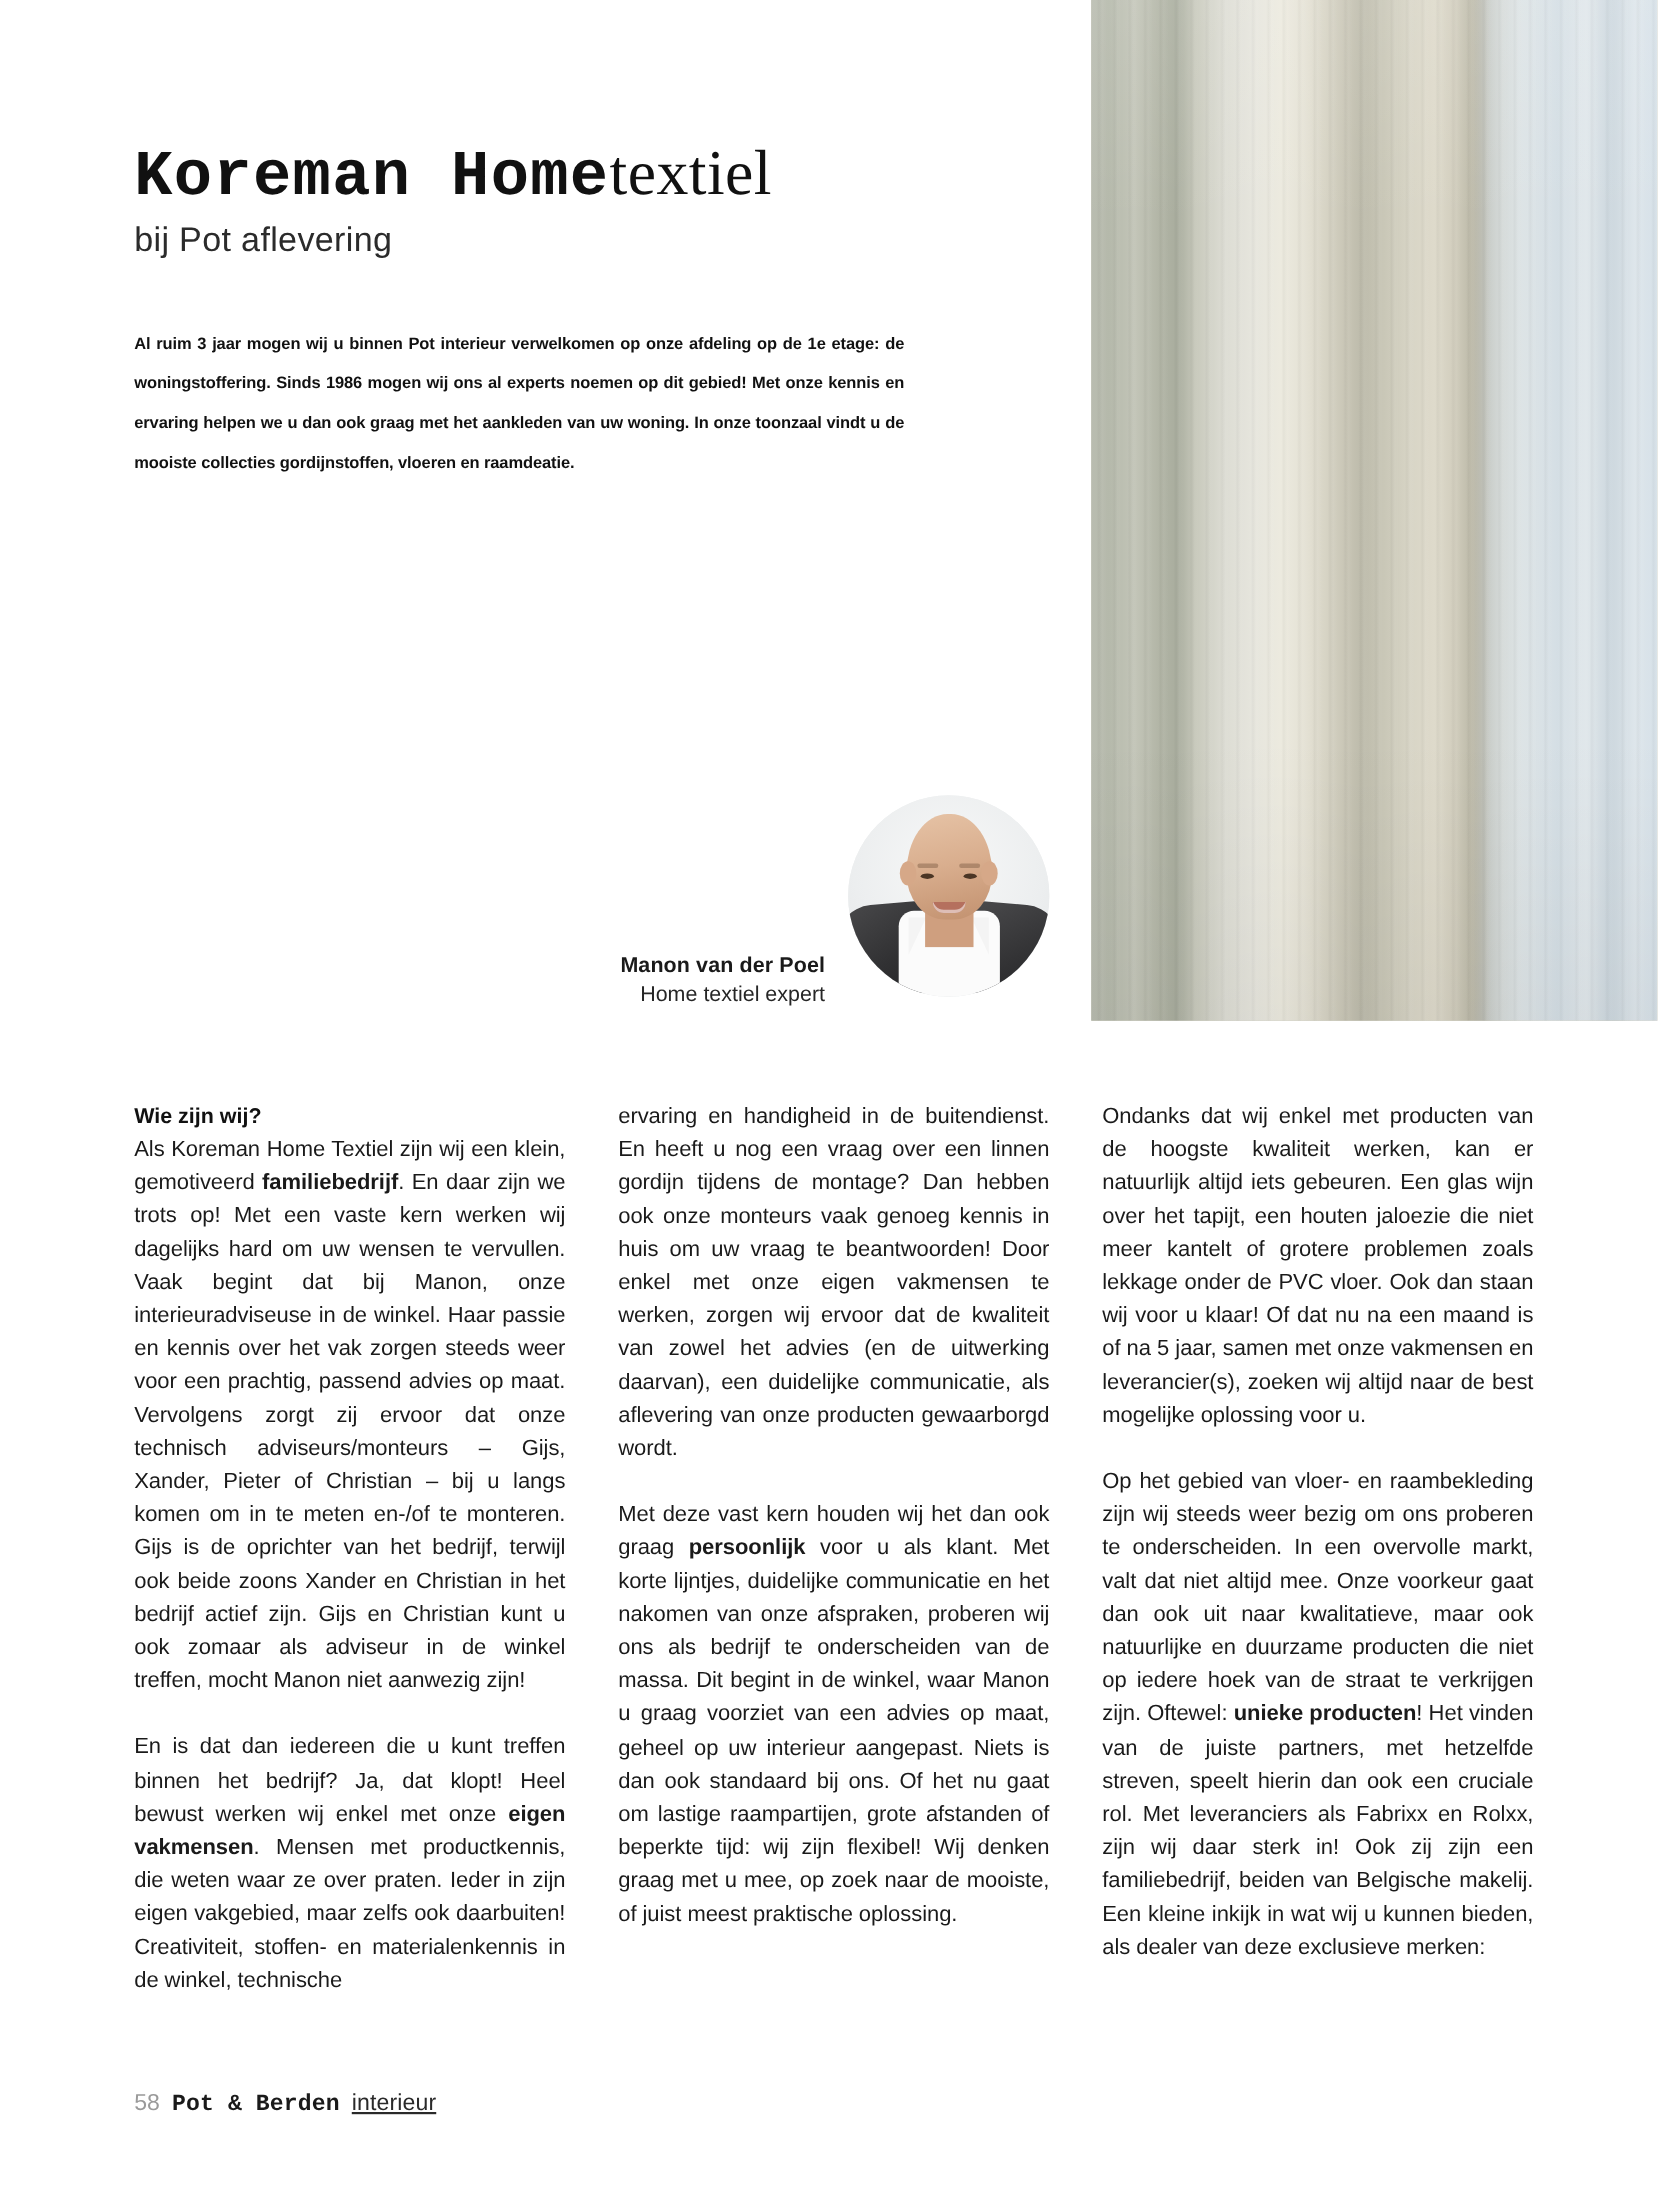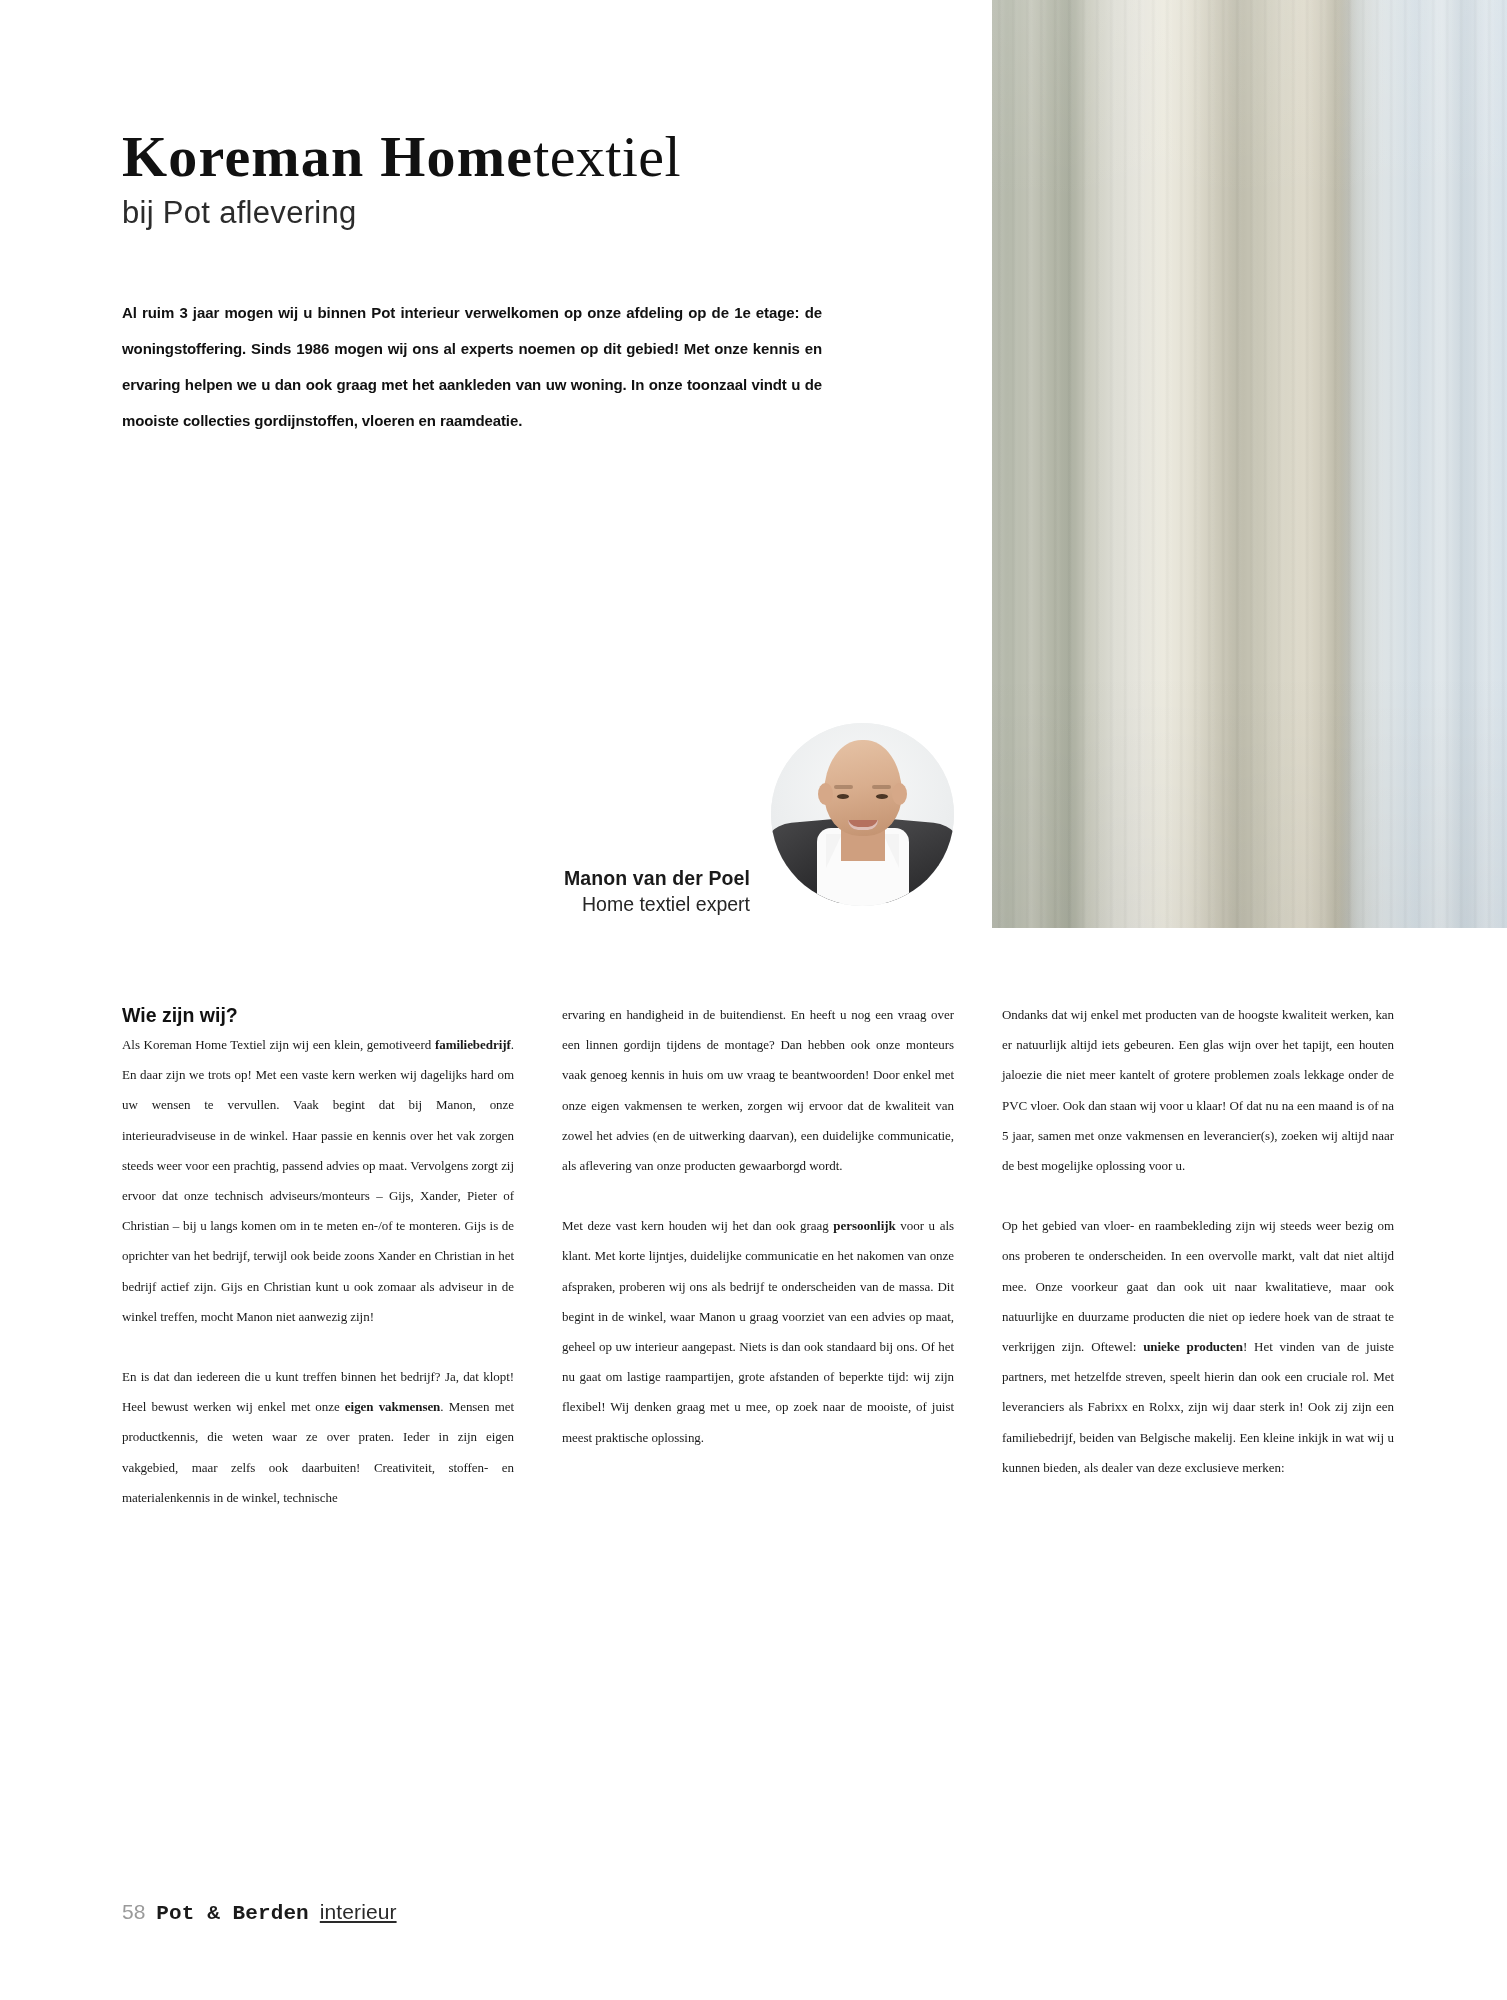--- a/index.html
+++ b/index.html
@@ -90,20 +90,21 @@
     font-family: "Liberation Serif", serif;
     font-size: 58px;
     line-height: 62px;
     color: #111111;
     letter-spacing: 0.2px;
     white-space: nowrap;
   }
   .headline .brand {
     font-weight: 700;
     letter-spacing: 1.2px;
+    font-family: Liberation Mono, monospace;
   }
   .headline .light {
     font-weight: 400;
     letter-spacing: 0.4px;
   }
   .subtitle {
     margin-top: 6px;
     font-family: "Liberation Sans", sans-serif;
     font-weight: 300;
     font-size: 31px;
@@ -270,27 +271,26 @@
     flex: 0 0 392px;
   }
   .col .sec-title {
     font-size: 19.5px;
     line-height: 30px;
     font-weight: 700;
     color: #111111;
     margin-bottom: 0px;
   }
   .col p {
-    font-size: 13px;
+    font-size: 20px;
     line-height: 30.2px;
     color: #1a1a1a;
     text-align: justify;
     letter-spacing: -0.05px;
     hyphens: none;
-    font-family: Liberation Serif, serif;
   }
   .col p + p { margin-top: 30px; }
   .col p b { font-weight: 700; }
 
   
   .footer {
     position: absolute;
     left: 122px;
     bottom: 73px;
     display: flex;

